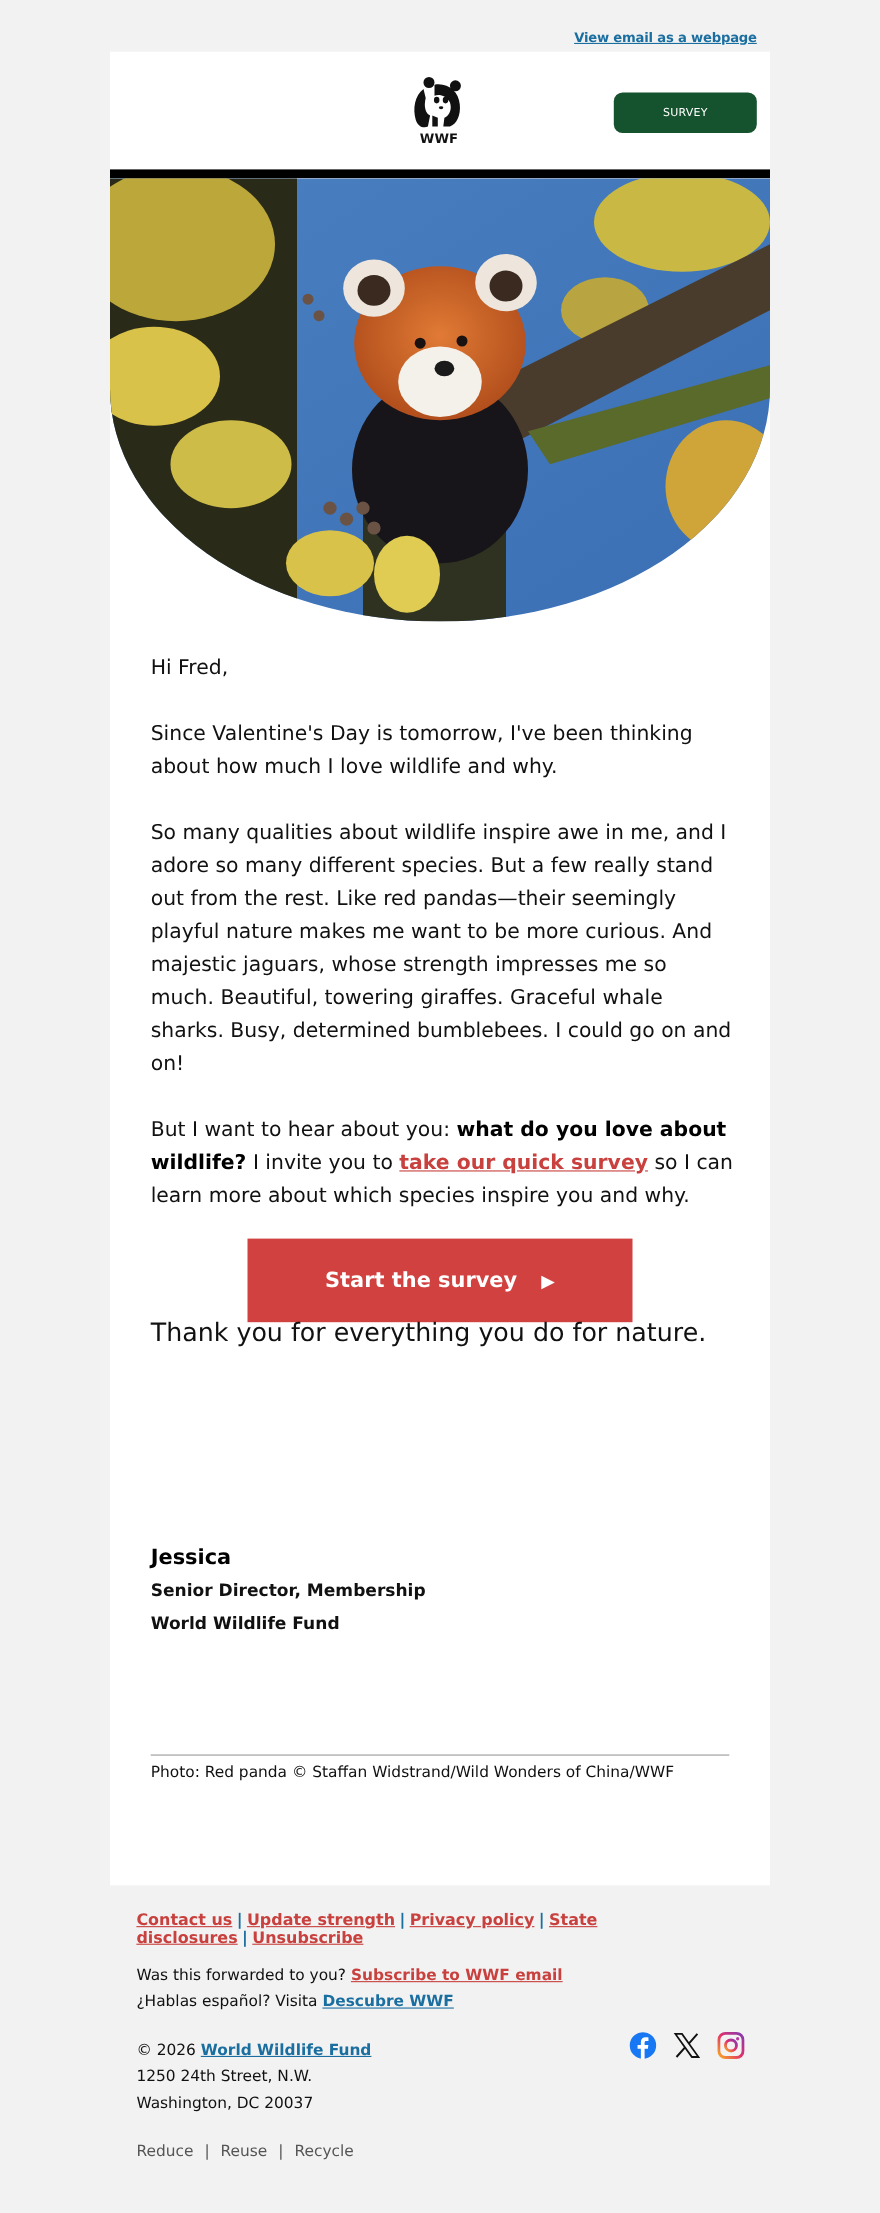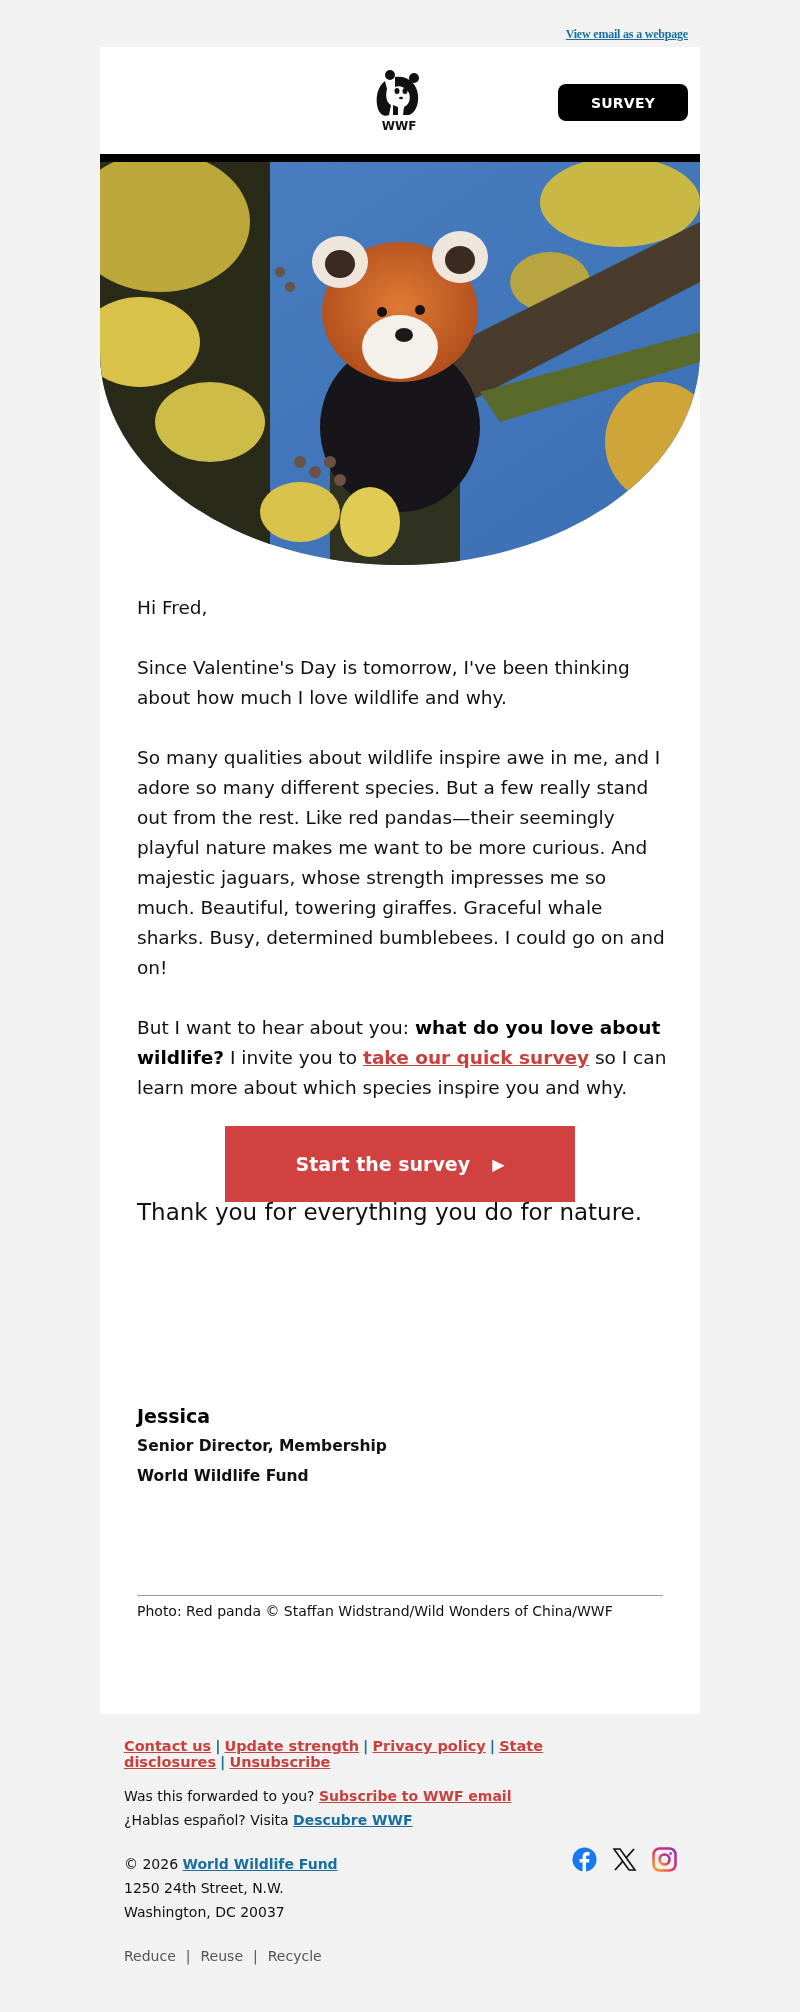--- a/index.html
+++ b/index.html
@@ -1,27 +1,27 @@
 <!DOCTYPE html>
 <html><head>
   <meta charset="utf-8">
   <style>
     * { box-sizing: border-box; margin: 0; padding: 0; }
     html, body { width: 800px; background: #f2f2f2; }
     body { font-family: "DejaVu Sans", "Liberation Sans", sans-serif; color: #000; height: 2012px; position: relative; }
     a { cursor: pointer; }
 
     .topbar { height: 47px; position: relative; }
-    .view-webpage { position: absolute; right: 112px; top: 27px; font-size: 12px; font-weight: bold; color: #1a6ea0; text-decoration: underline; letter-spacing: -0.2px; font-family: Liberation Serif, serif; }
+    .view-webpage { position: absolute; right: 112px; top: 27px; font-size: 12px; font-weight: bold; color: #1a6ea0; text-decoration: underline; letter-spacing: -0.2px; }
 
     .card { position: absolute; left: 100px; top: 47px; width: 600px; height: 1667px; background: #fff; }
 
     .header { height: 107px; position: relative; }
     .logo { position: absolute; left: 273px; top: 22px; width: 52px; height: 64px; }
-    .survey-top { position: absolute; left: 458px; top: 37px; width: 130px; height: 37px; background: #000000; color: #fff; border-radius: 8px; font-size: 14px; font-weight: bold; display: flex; align-items: center; justify-content: center; letter-spacing: 0.2px; }
+    .survey-top { position: absolute; left: 458px; top: 37px; width: 130px; height: 37px; background: #14532d; color: #fff; border-radius: 8px; font-size: 10px; font-weight: normal; display: flex; align-items: center; justify-content: center; letter-spacing: 0.2px; }
 
     .black-bar { height: 8px; background: #000; }
     .hero { width: 600px; height: 403px; border-radius: 0 0 300px 300px / 0 0 212px 212px; overflow: hidden; position: relative; }
 
     .body-text { position: absolute; left: 37px; top: 546px; width: 530px; font-size: 18.5px; line-height: 30px; color: #111; }
     .body-text p { margin-bottom: 30px; }
     .body-text b { font-weight: bold; color: #000; }
     .body-text a { color: #c8413e; font-weight: bold; text-decoration: underline; }
 
     .cta { position: absolute; left: 125px; top: 1079px; width: 350px; height: 76px; background: #d04140; color: #fff; display: flex; align-items: center; justify-content: center; font-size: 19px; font-weight: bold; }

